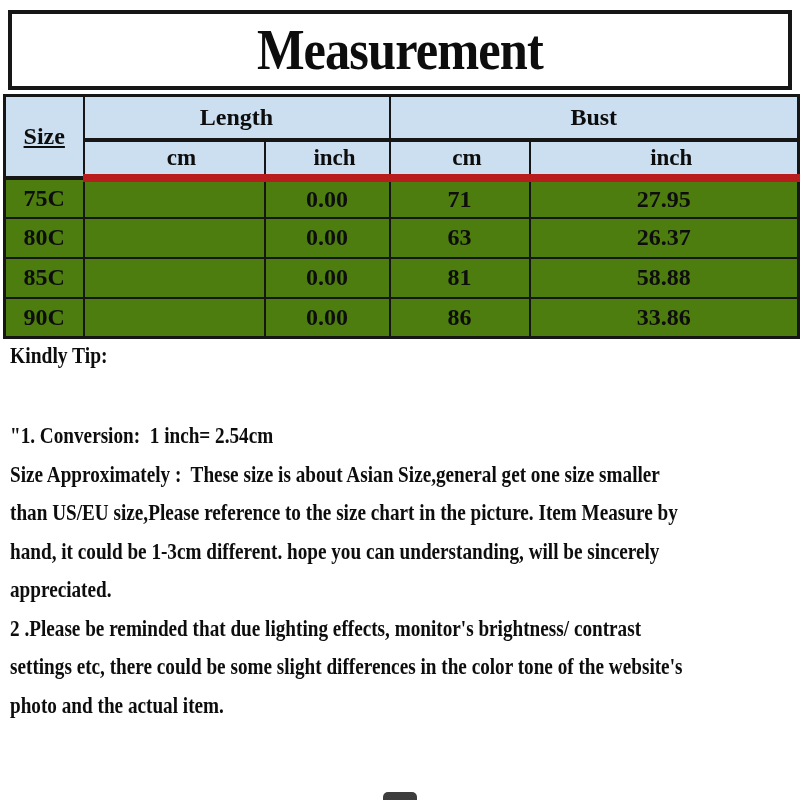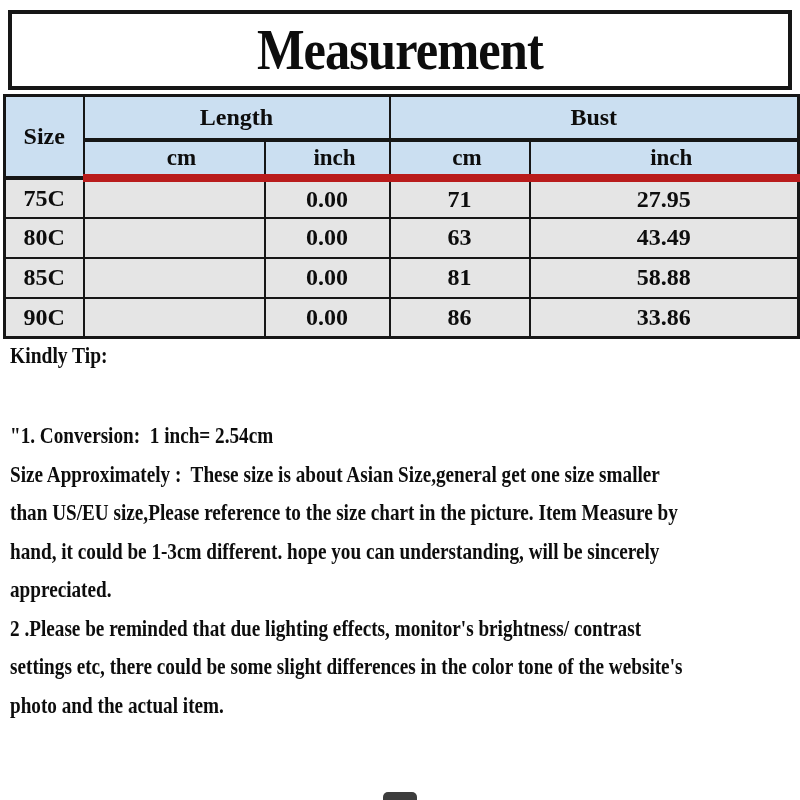--- a/index.html
+++ b/index.html
@@ -43,22 +43,22 @@
     border: 2px solid #161616;
     font-weight: bold;
     font-size: 24px;
     padding: 0;
     overflow: hidden;
     white-space: nowrap;
   }
   .size-chart thead th { background: #cbdff1; }
   .size-chart thead tr.group-row th { height: 44px; border-bottom: 4px solid #161616; }
   .size-chart thead tr.unit-row th  { height: 38px; border-bottom: 8px solid #b91c1c; font-size: 23px; padding-left: 15px; }
-  .size-chart thead th.corner { border-bottom: 4px solid #161616; }
-  .size-chart tbody td { height: 40px; background: #e5e5e5; }
+  .size-chart thead th.corner { border-bottom: 4px solid #161616; text-decoration: underline; }
+  .size-chart tbody td { height: 40px; background: #4d7c0f; }
   .size-chart tbody tr:last-child td { border-bottom: 3px solid #161616; }
 
   
   .tips {
     margin: 4px 0 0 10px;
     width: 782px;
   }
   .tips-heading {
     font-size: 23px;
     font-weight: bold;
@@ -122,21 +122,21 @@
       <td></td>
       <td>0.00</td>
       <td>71</td>
       <td>27.95</td>
     </tr>
     <tr>
       <td>80C</td>
       <td></td>
       <td>0.00</td>
       <td>63</td>
-      <td>43.49</td>
+      <td>26.37</td>
     </tr>
     <tr>
       <td>85C</td>
       <td></td>
       <td>0.00</td>
       <td>81</td>
       <td>58.88</td>
     </tr>
     <tr>
       <td>90C</td>

